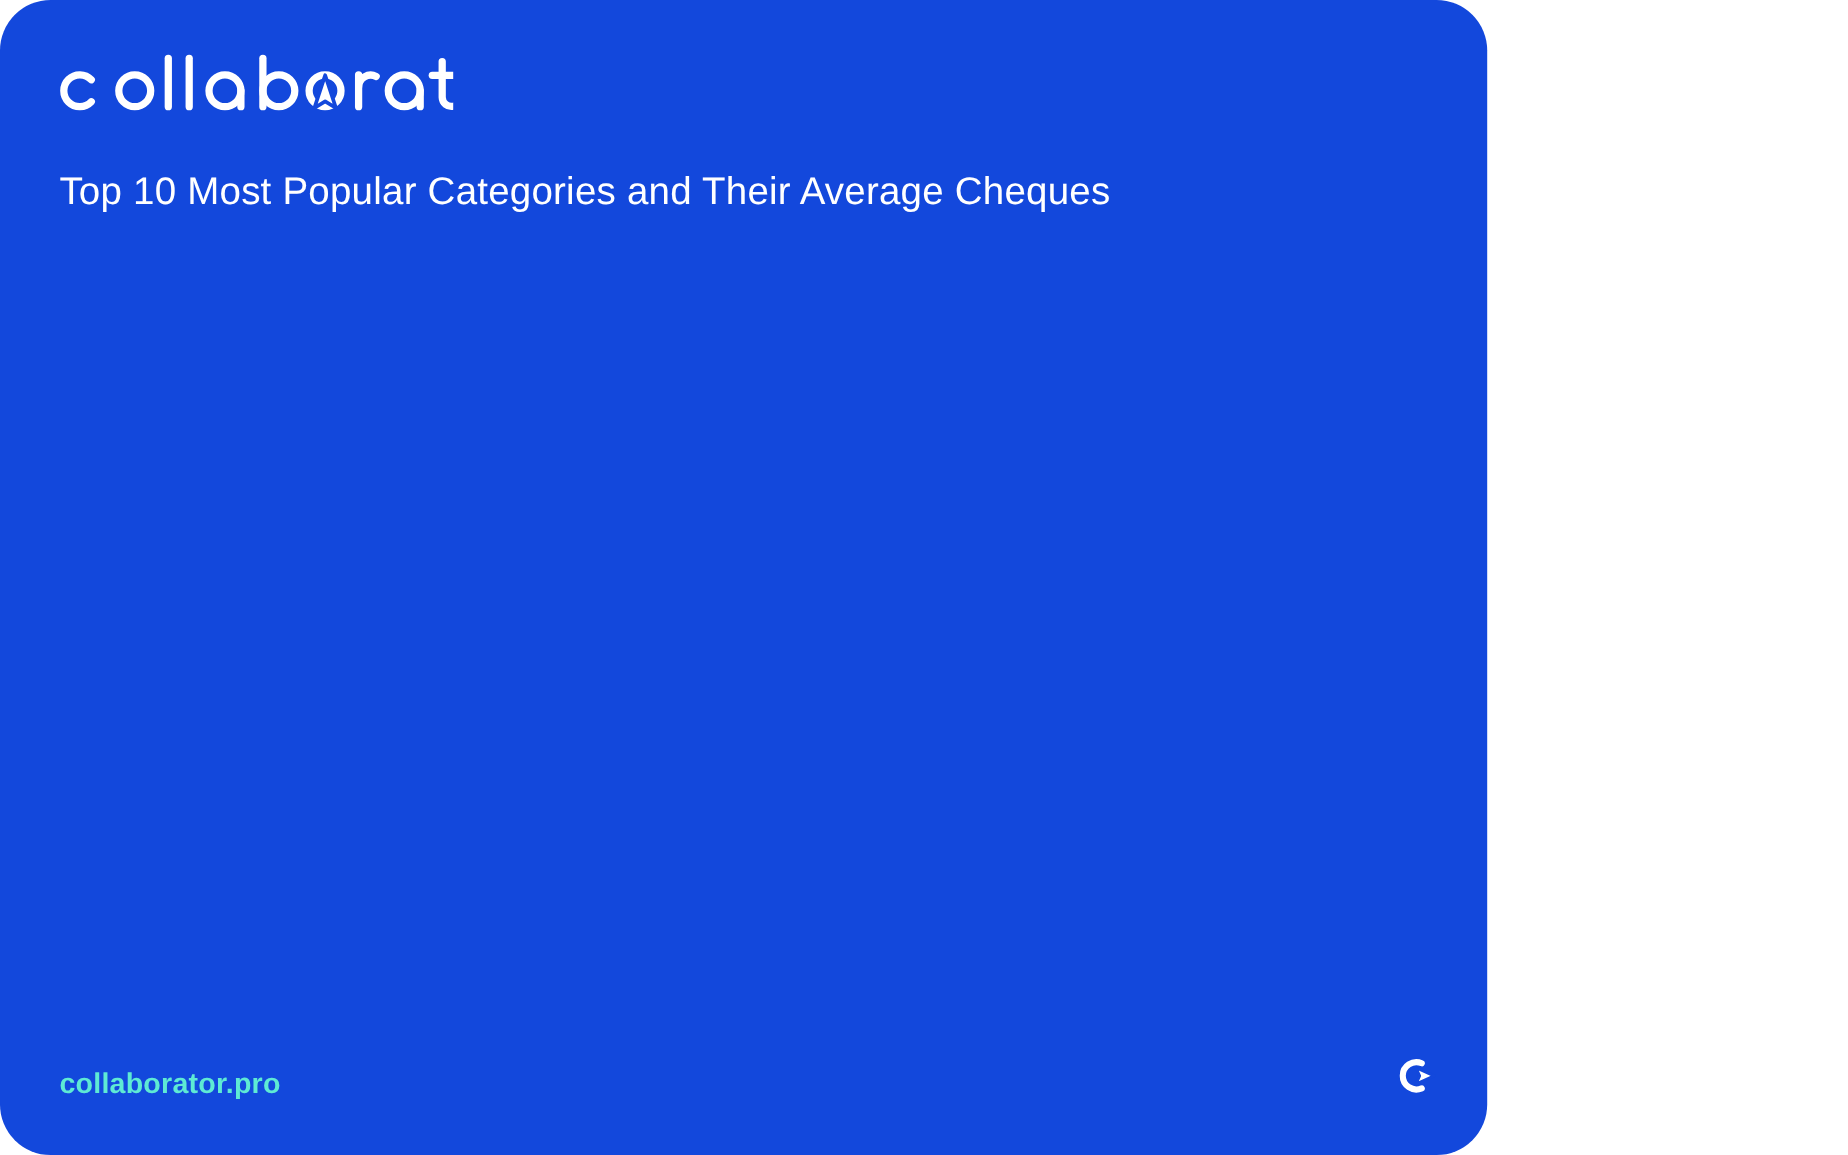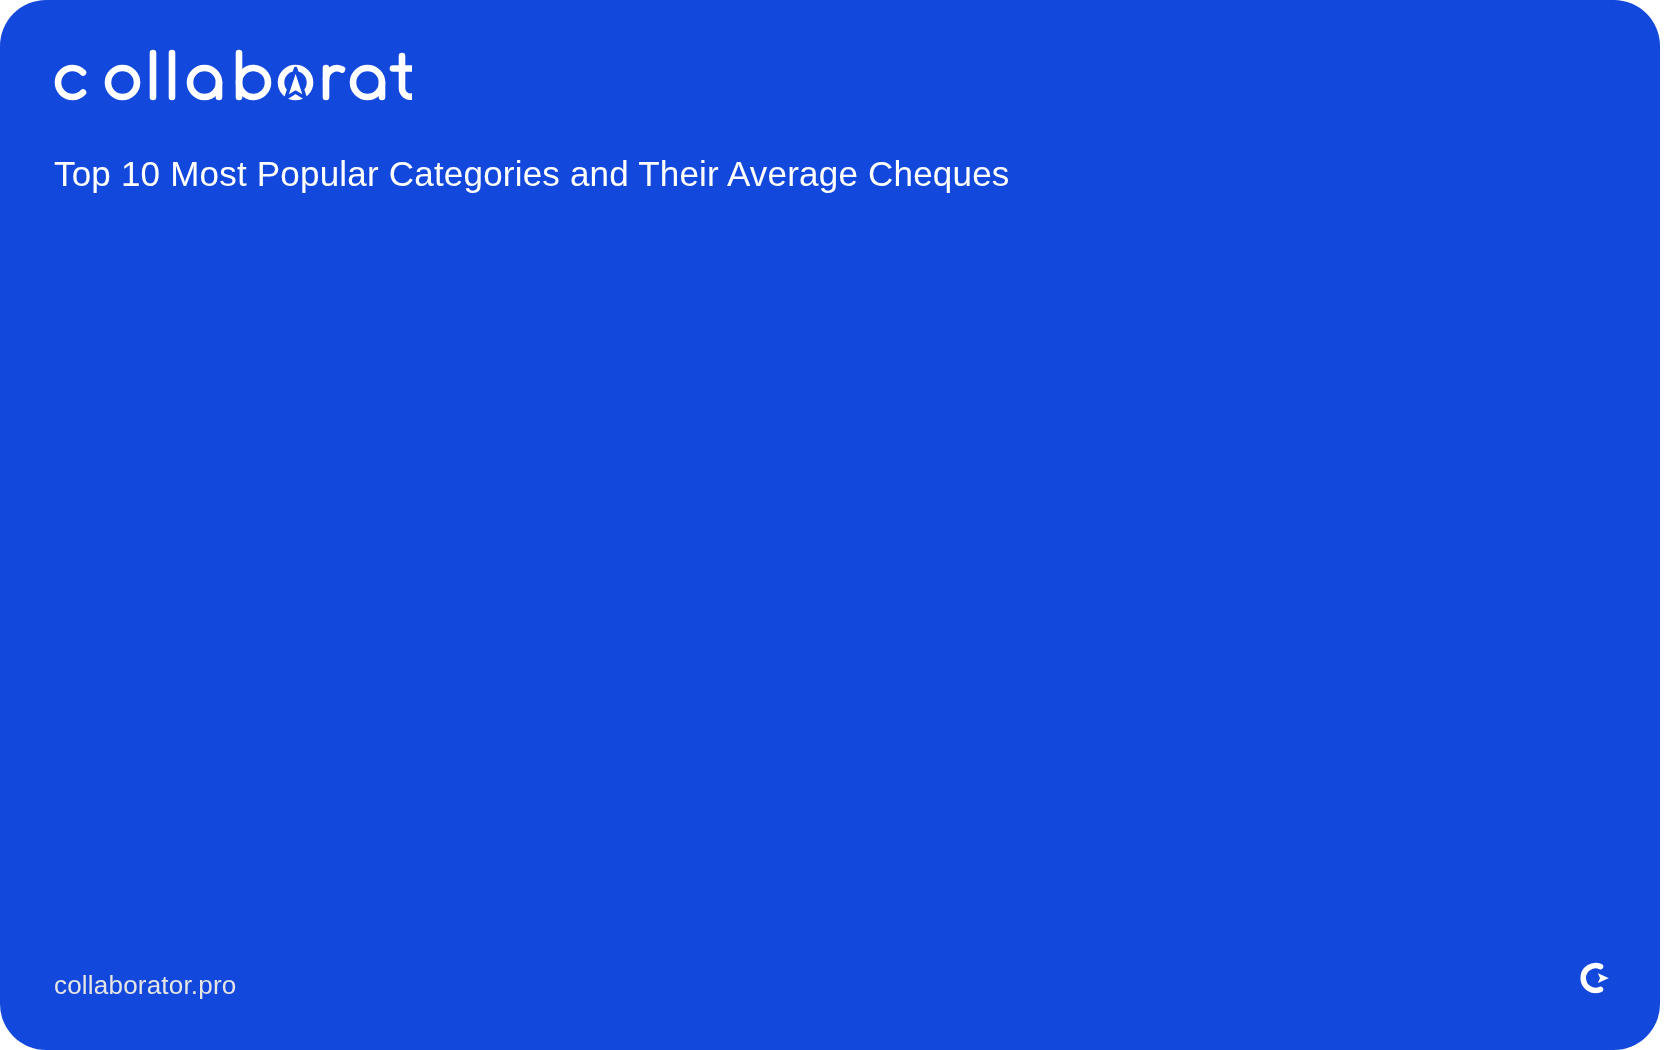--- a/index.html
+++ b/index.html
@@ -13,21 +13,21 @@
     height: 1050px;
     overflow: hidden;
     font-family: "Liberation Sans", sans-serif;
     -webkit-font-smoothing: antialiased;
   }
 
   .slide-card {
     position: absolute;
     left: 0;
     top: 0;
-    width: 1660px;
+    width: 1352px;
     height: 1050px;
     box-sizing: border-box;
     background: #1348DC;
     border-radius: 46px;
     overflow: hidden;
     padding-left: 14px;
   }
 
   
   .brand-logo {
@@ -70,24 +70,24 @@
     overflow: hidden;
     opacity: 0;
   }
 
   
   .site-url {
     position: absolute;
     left: 54px;
     bottom: 52px;
     margin: 0;
-    color: #e5e5e5;
+    color: #5eead4;
     font-family: "Liberation Sans", sans-serif;
     font-size: 26px;
-    font-weight: 400;
+    font-weight: 700;
     letter-spacing: 0.2px;
     line-height: 1;
     white-space: nowrap;
   }
 
   .brand-mark {
     position: absolute;
     right: 46px;
     bottom: 56px;
     width: 34px;

